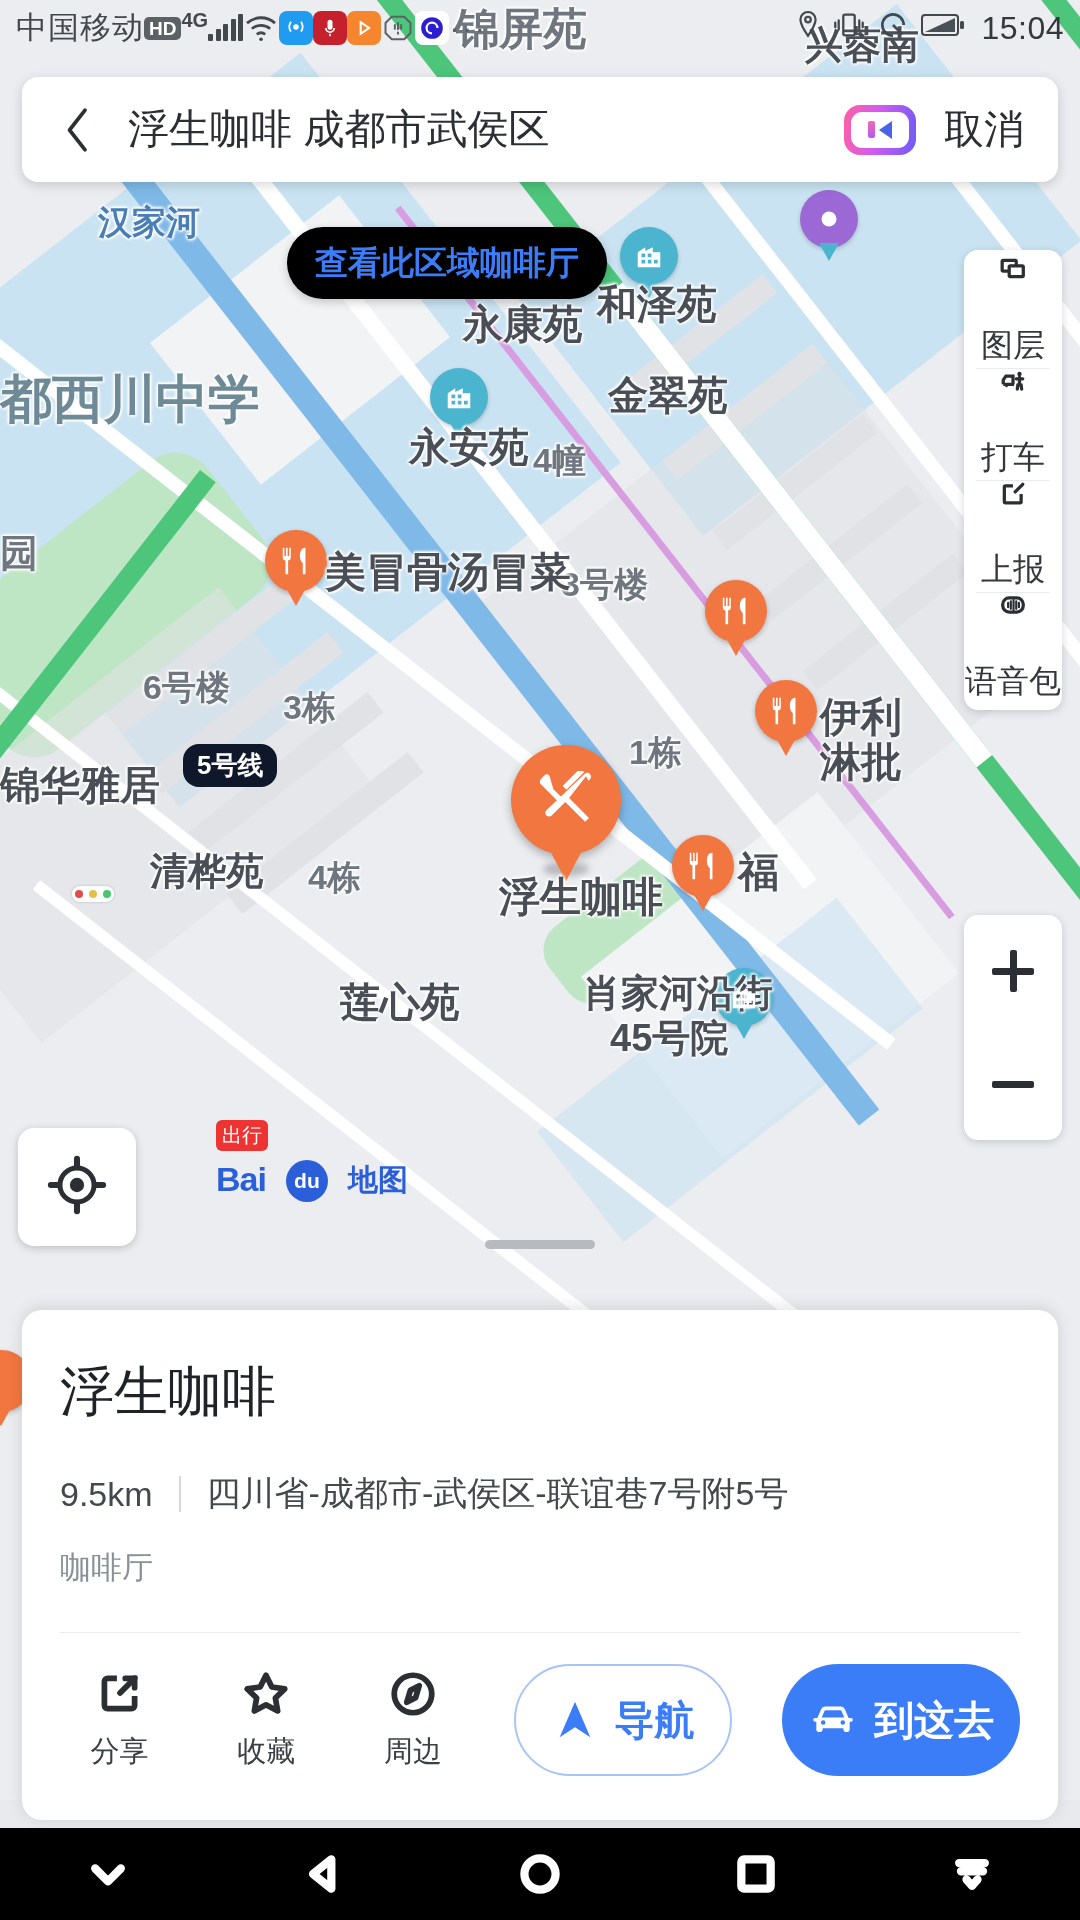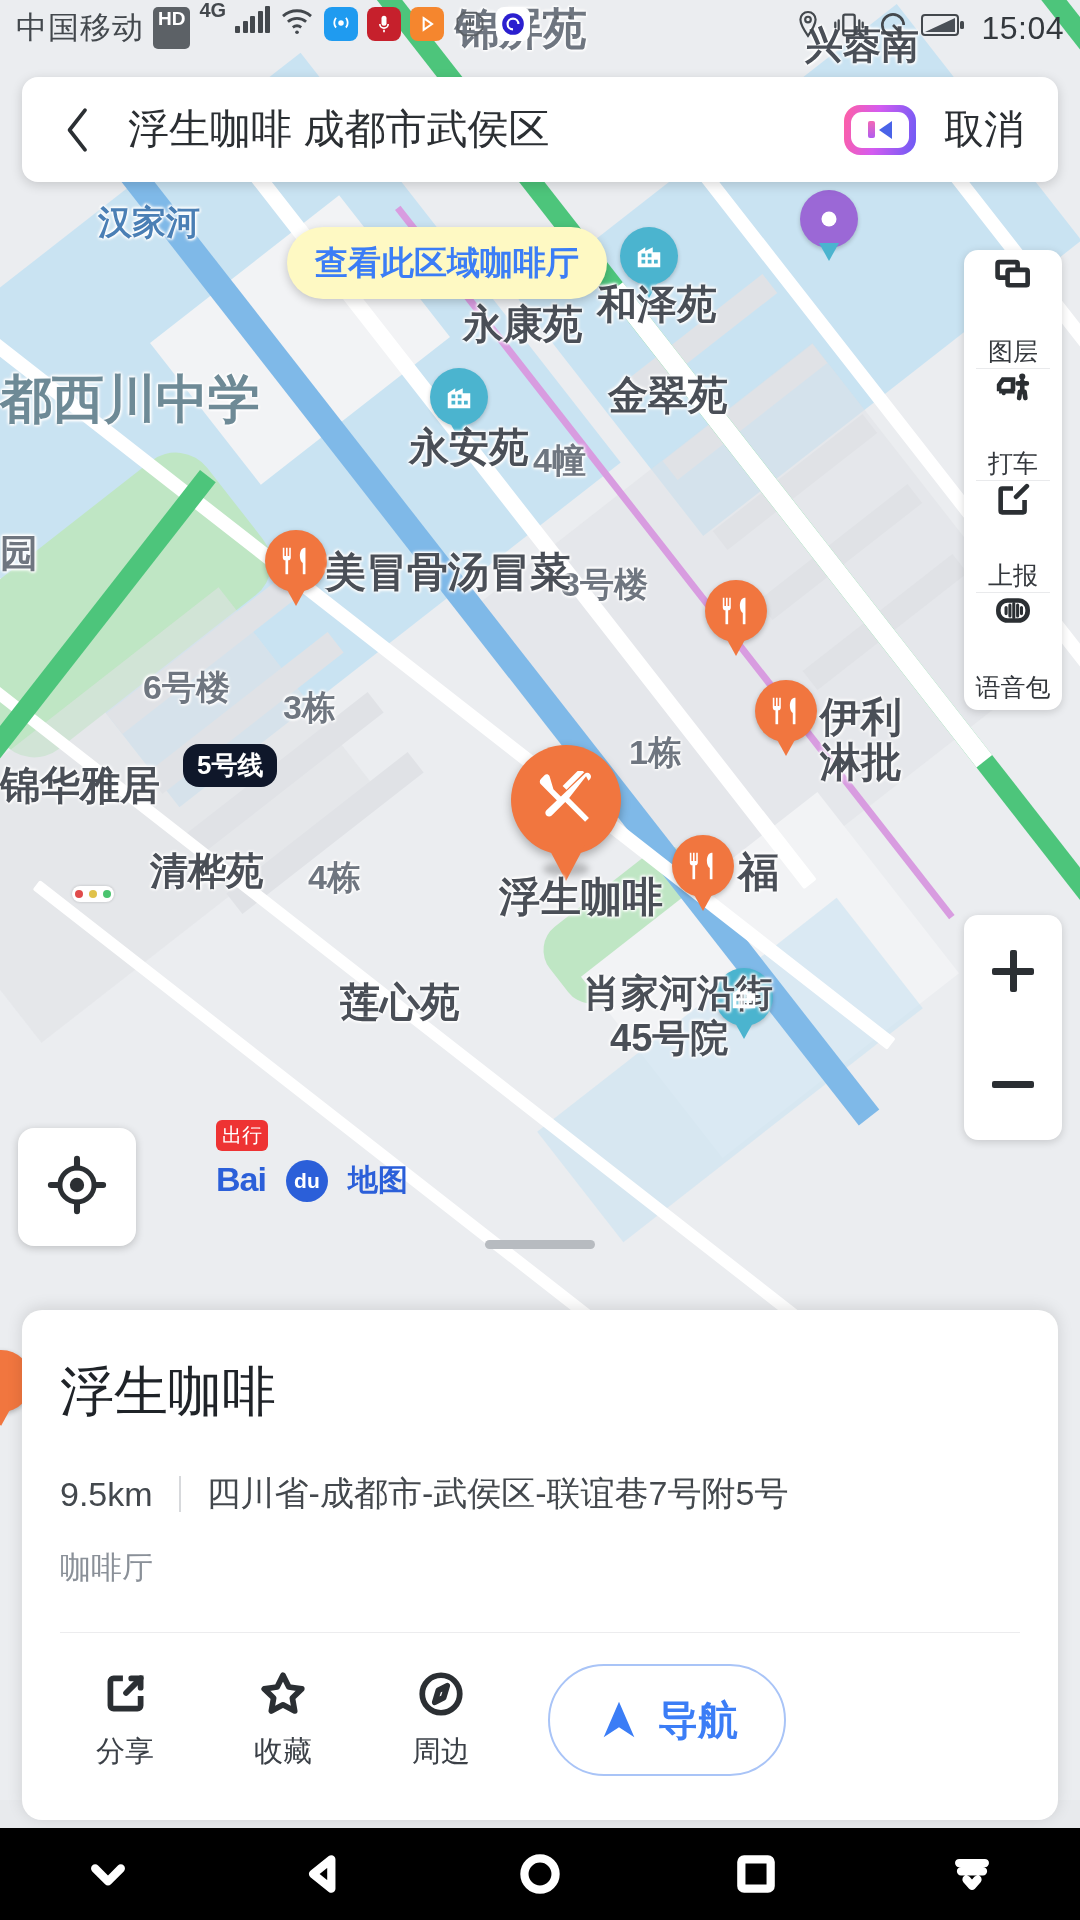--- a/index.html
+++ b/index.html
@@ -93,21 +93,21 @@
     padding:4px 14px; border-radius:16px; font-weight:bold; white-space:nowrap;
   }
 
   
   #statusbar{
     position:absolute; left:0; top:0; width:1080px; height:56px;
     display:flex; align-items:center; z-index:40;
     padding:0 16px; font-size:30px; color:#3d4348;
   }
   #statusbar .carrier{ font-size:31px; letter-spacing:1px; color:#43484d;}
-  .sb-left{ display:flex; gap:9px; }
+  .sb-left{ display:flex; align-items:center; }
   .sb-right{ display:flex; align-items:center; gap:12px; margin-left:auto;}
   .hd-badge{
     background:#5c6166; color:#fff; font-size:19px; font-weight:bold;
     border-radius:5px; padding:2px 5px; line-height:1;
   }
   .g4{ font-size:20px; font-weight:bold; color:#43484d; position:relative; top:-8px;}
   .bars{ display:flex; align-items:flex-end; gap:2.5px; height:26px;}
   .bars i{ display:block; width:5px; background:#43484d; border-radius:1px;}
   .bars i:nth-child(1){height:7px}
   .bars i:nth-child(2){height:12px}
@@ -139,42 +139,42 @@
     width:58px;height:36px;border-radius:11px;background:#fff;
     display:flex;align-items:center;justify-content:center;gap:4px;
   }
   .ai-chip .bar1{width:7px;height:17px;background:linear-gradient(#f368b5,#b05cf0);border-radius:2px;}
   .ai-chip .tri{width:0;height:0;border-top:9px solid transparent;border-bottom:9px solid transparent;border-right:13px solid #4a63e8;}
   #searchbar .cancel{ margin-left:28px; font-size:40px; color:#2b2f33; white-space:nowrap; cursor:pointer;}
 
   
   #areapill{
     position:absolute; left:287px; top:227px; width:320px; height:72px;
-    background:#fef9c3; border-radius:36px; z-index:25;
+    background:#000000; border-radius:36px; z-index:25;
     box-shadow:0 3px 10px rgba(0,0,0,.2);
     display:flex;align-items:center;justify-content:center;
     font-size:33px; font-weight:bold; color:#3b7df6; white-space:nowrap;
   }
 
   
   #righttools{
     position:absolute; right:18px; top:250px; width:98px;
     background:#fff; border-radius:14px; z-index:25;
     box-shadow:0 2px 8px rgba(0,0,0,.16);
     padding:6px 0;
   }
   .tool{
     height:112px; display:flex; flex-direction:column; align-items:center; justify-content:center;
     gap:6px; cursor:pointer; position:relative;
   }
   .tool + .tool::before{
     content:""; position:absolute; top:0; left:12px; right:12px; height:1px; background:#e9eaec;
   }
   .tool svg{ width:42px;height:42px; fill:none; stroke:#2b2f33; stroke-width:6; }
-  .tool .lbl{ font-size:25px; color:#34383d;margin-top:36px; }
+  .tool .lbl{ font-size:32px; color:#34383d;margin-top:36px; }
 
   
   #zoomctl{
     position:absolute; right:18px; top:915px; width:98px; height:225px;
     background:#fff; border-radius:14px; z-index:25;
     box-shadow:0 2px 8px rgba(0,0,0,.16);
     display:flex; flex-direction:column;
   }
   #zoomctl div{ flex:1; display:flex; align-items:center; justify-content:center; cursor:pointer; position:relative;}
   .zsign{ position:relative; width:42px; height:42px; }
@@ -580,20 +580,26 @@
       </svg>
       <span class="lbl">周边</span>
     </div>
 
     <div class="btn-nav">
       <svg width="46" height="46" viewBox="0 0 24 24" fill="#3b7df6">
         <path d="M12 2.5L20 21l-8-5.2L4 21z"></path>
       </svg>
       <span class="lbl">导航</span>
     </div>
+    <div class="btn-go">
+      <svg width="50" height="50" viewBox="0 0 24 24" fill="#fff">
+        <path d="M4.5 11l1.8-4.2A2 2 0 0 1 8.2 5.5h7.6a2 2 0 0 1 1.9 1.3L19.5 11h1.1a.9.9 0 0 1 0 1.8h-.6v3.9a1 1 0 0 1-1 1h-1a1 1 0 0 1-1-1v-.8H7v.8a1 1 0 0 1-1 1H5a1 1 0 0 1-1-1v-3.9h-.6a.9.9 0 0 1 0-1.8h1.1zm2.1-.2h10.8l-1.3-3.1a.7.7 0 0 0-.6-.4H8.5a.7.7 0 0 0-.6.4L6.6 10.8zM7.3 14.3a1.1 1.1 0 1 0 0-2.2 1.1 1.1 0 0 0 0 2.2zm9.4 0a1.1 1.1 0 1 0 0-2.2 1.1 1.1 0 0 0 0 2.2z"></path>
+      </svg>
+      <span class="lbl">到这去</span>
+    </div>
   </div>
 </div>
 
 <div id="navbar">
   <div class="nb">
     <svg width="44" height="44" viewBox="0 0 24 24" stroke-linecap="round" stroke-linejoin="round">
         <path d="M5 9l7 7 7-7"></path>
       </svg>
   </div>
   <div class="nb">

